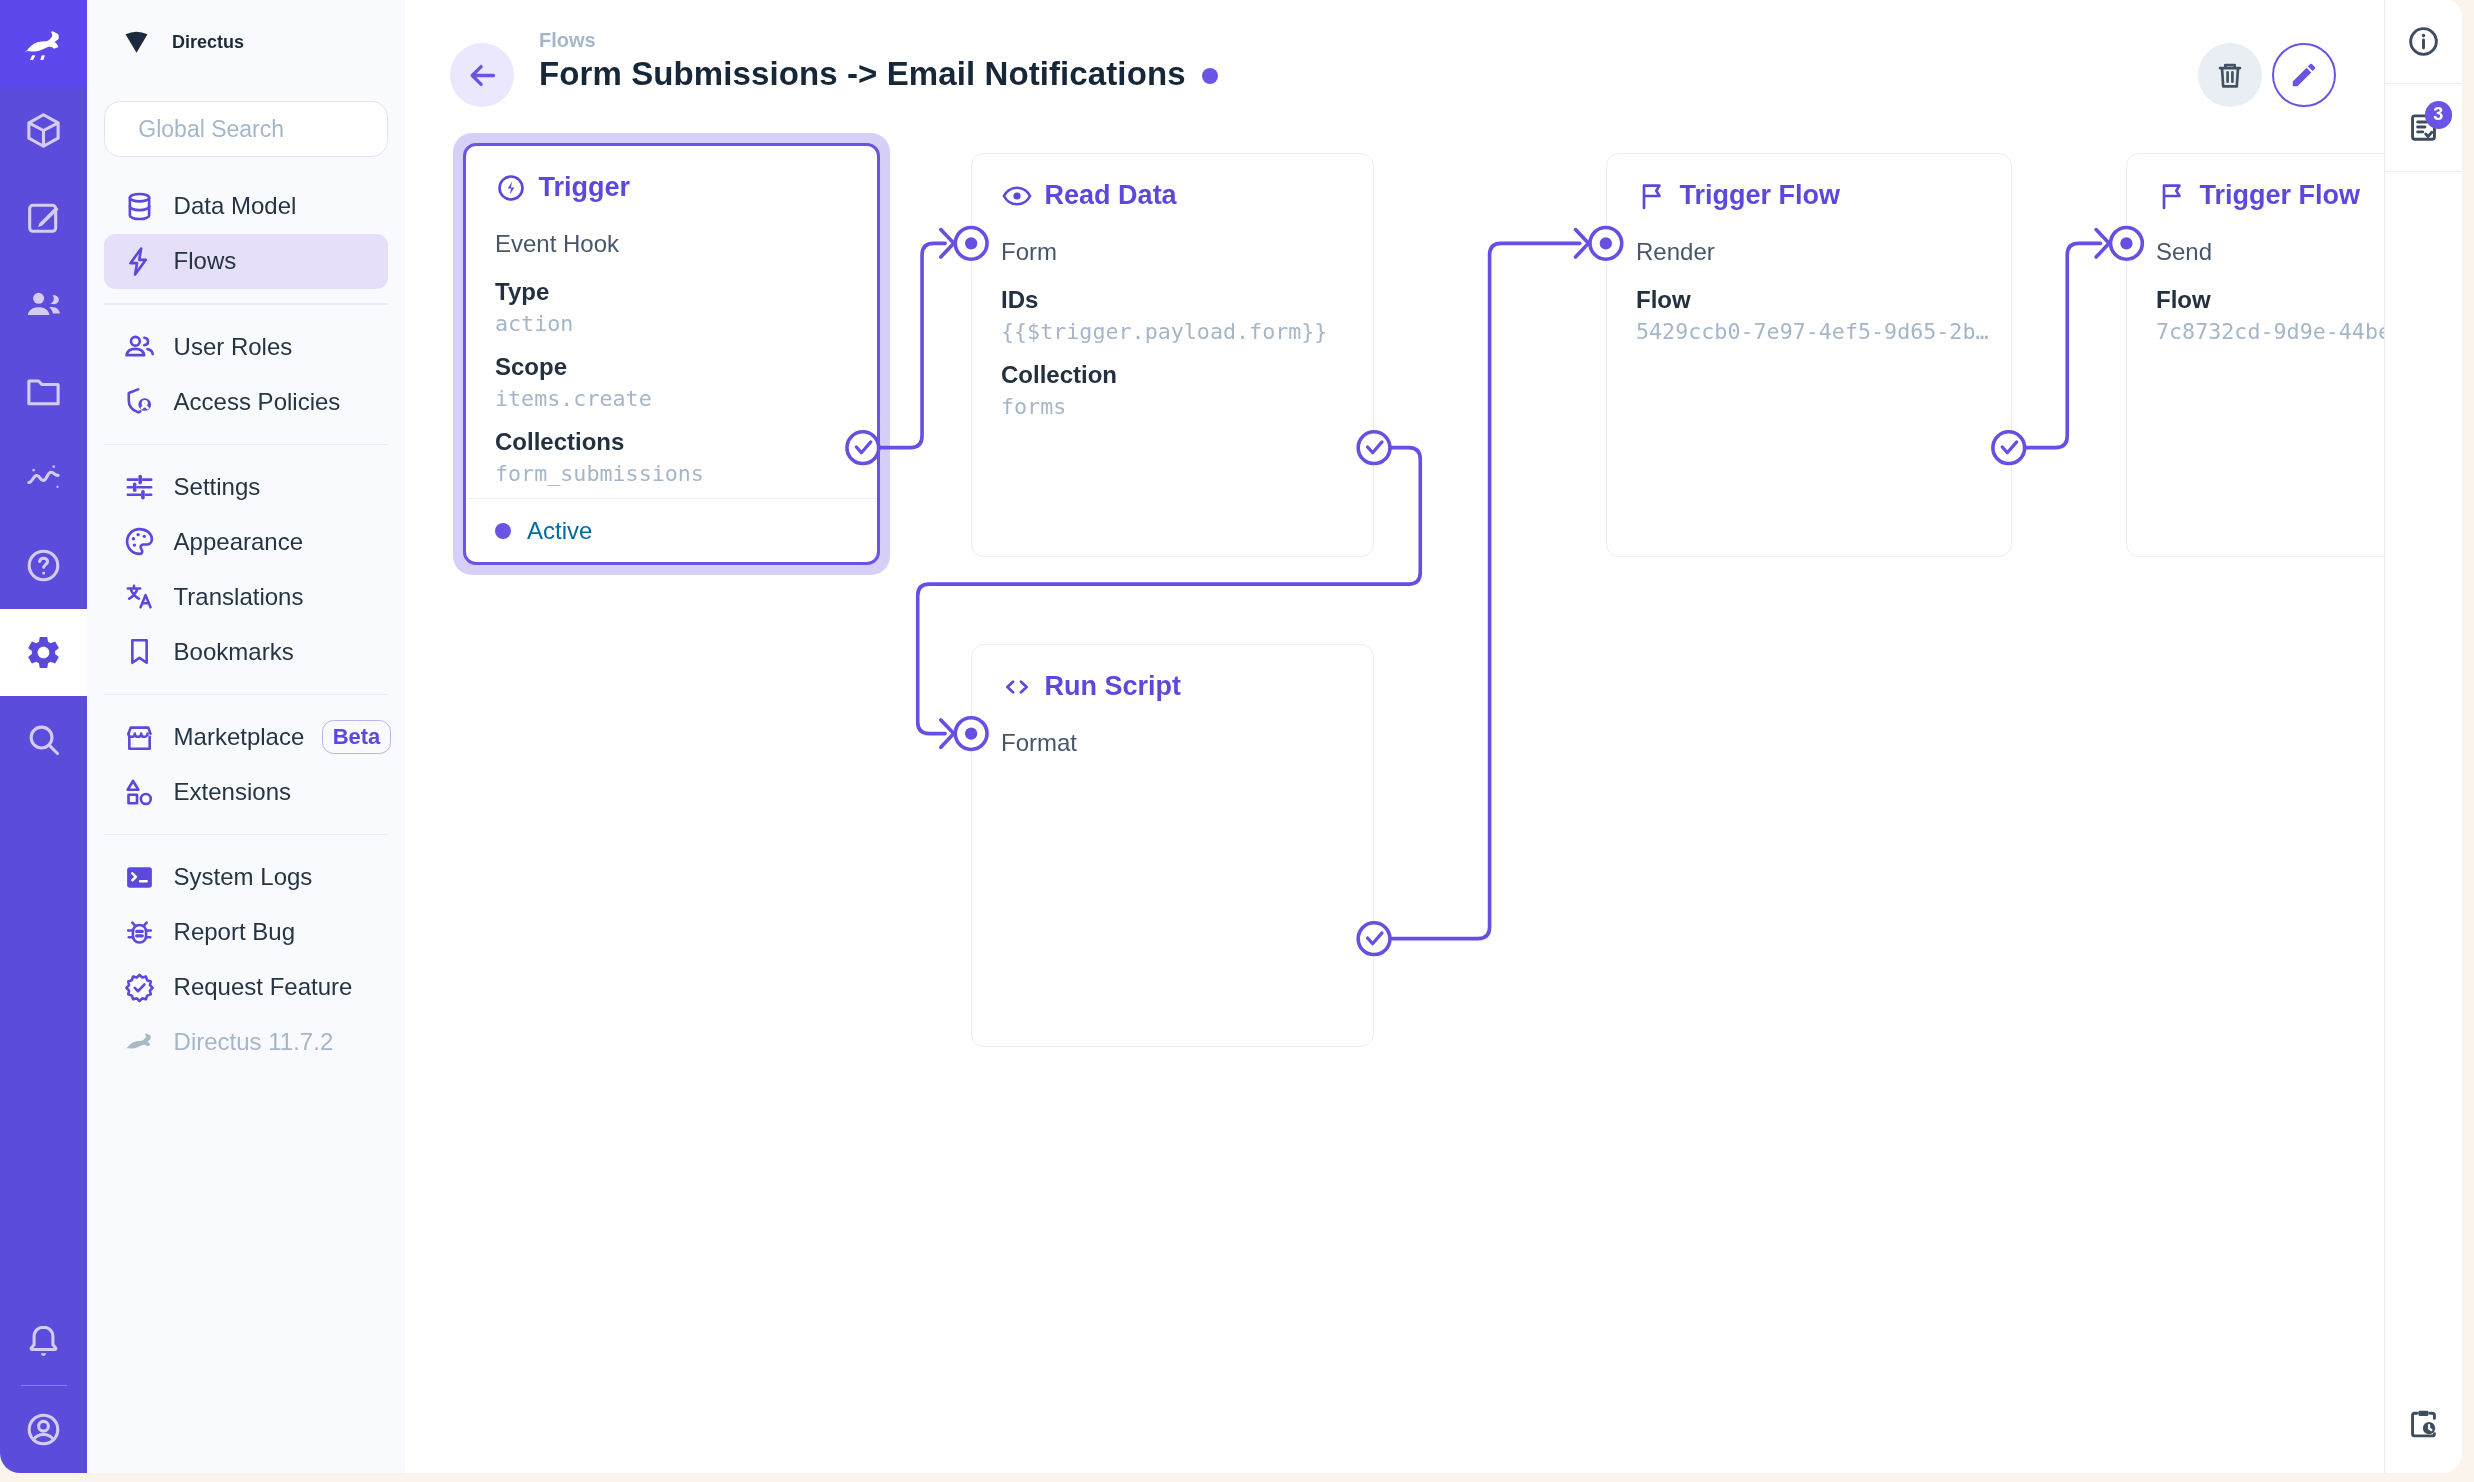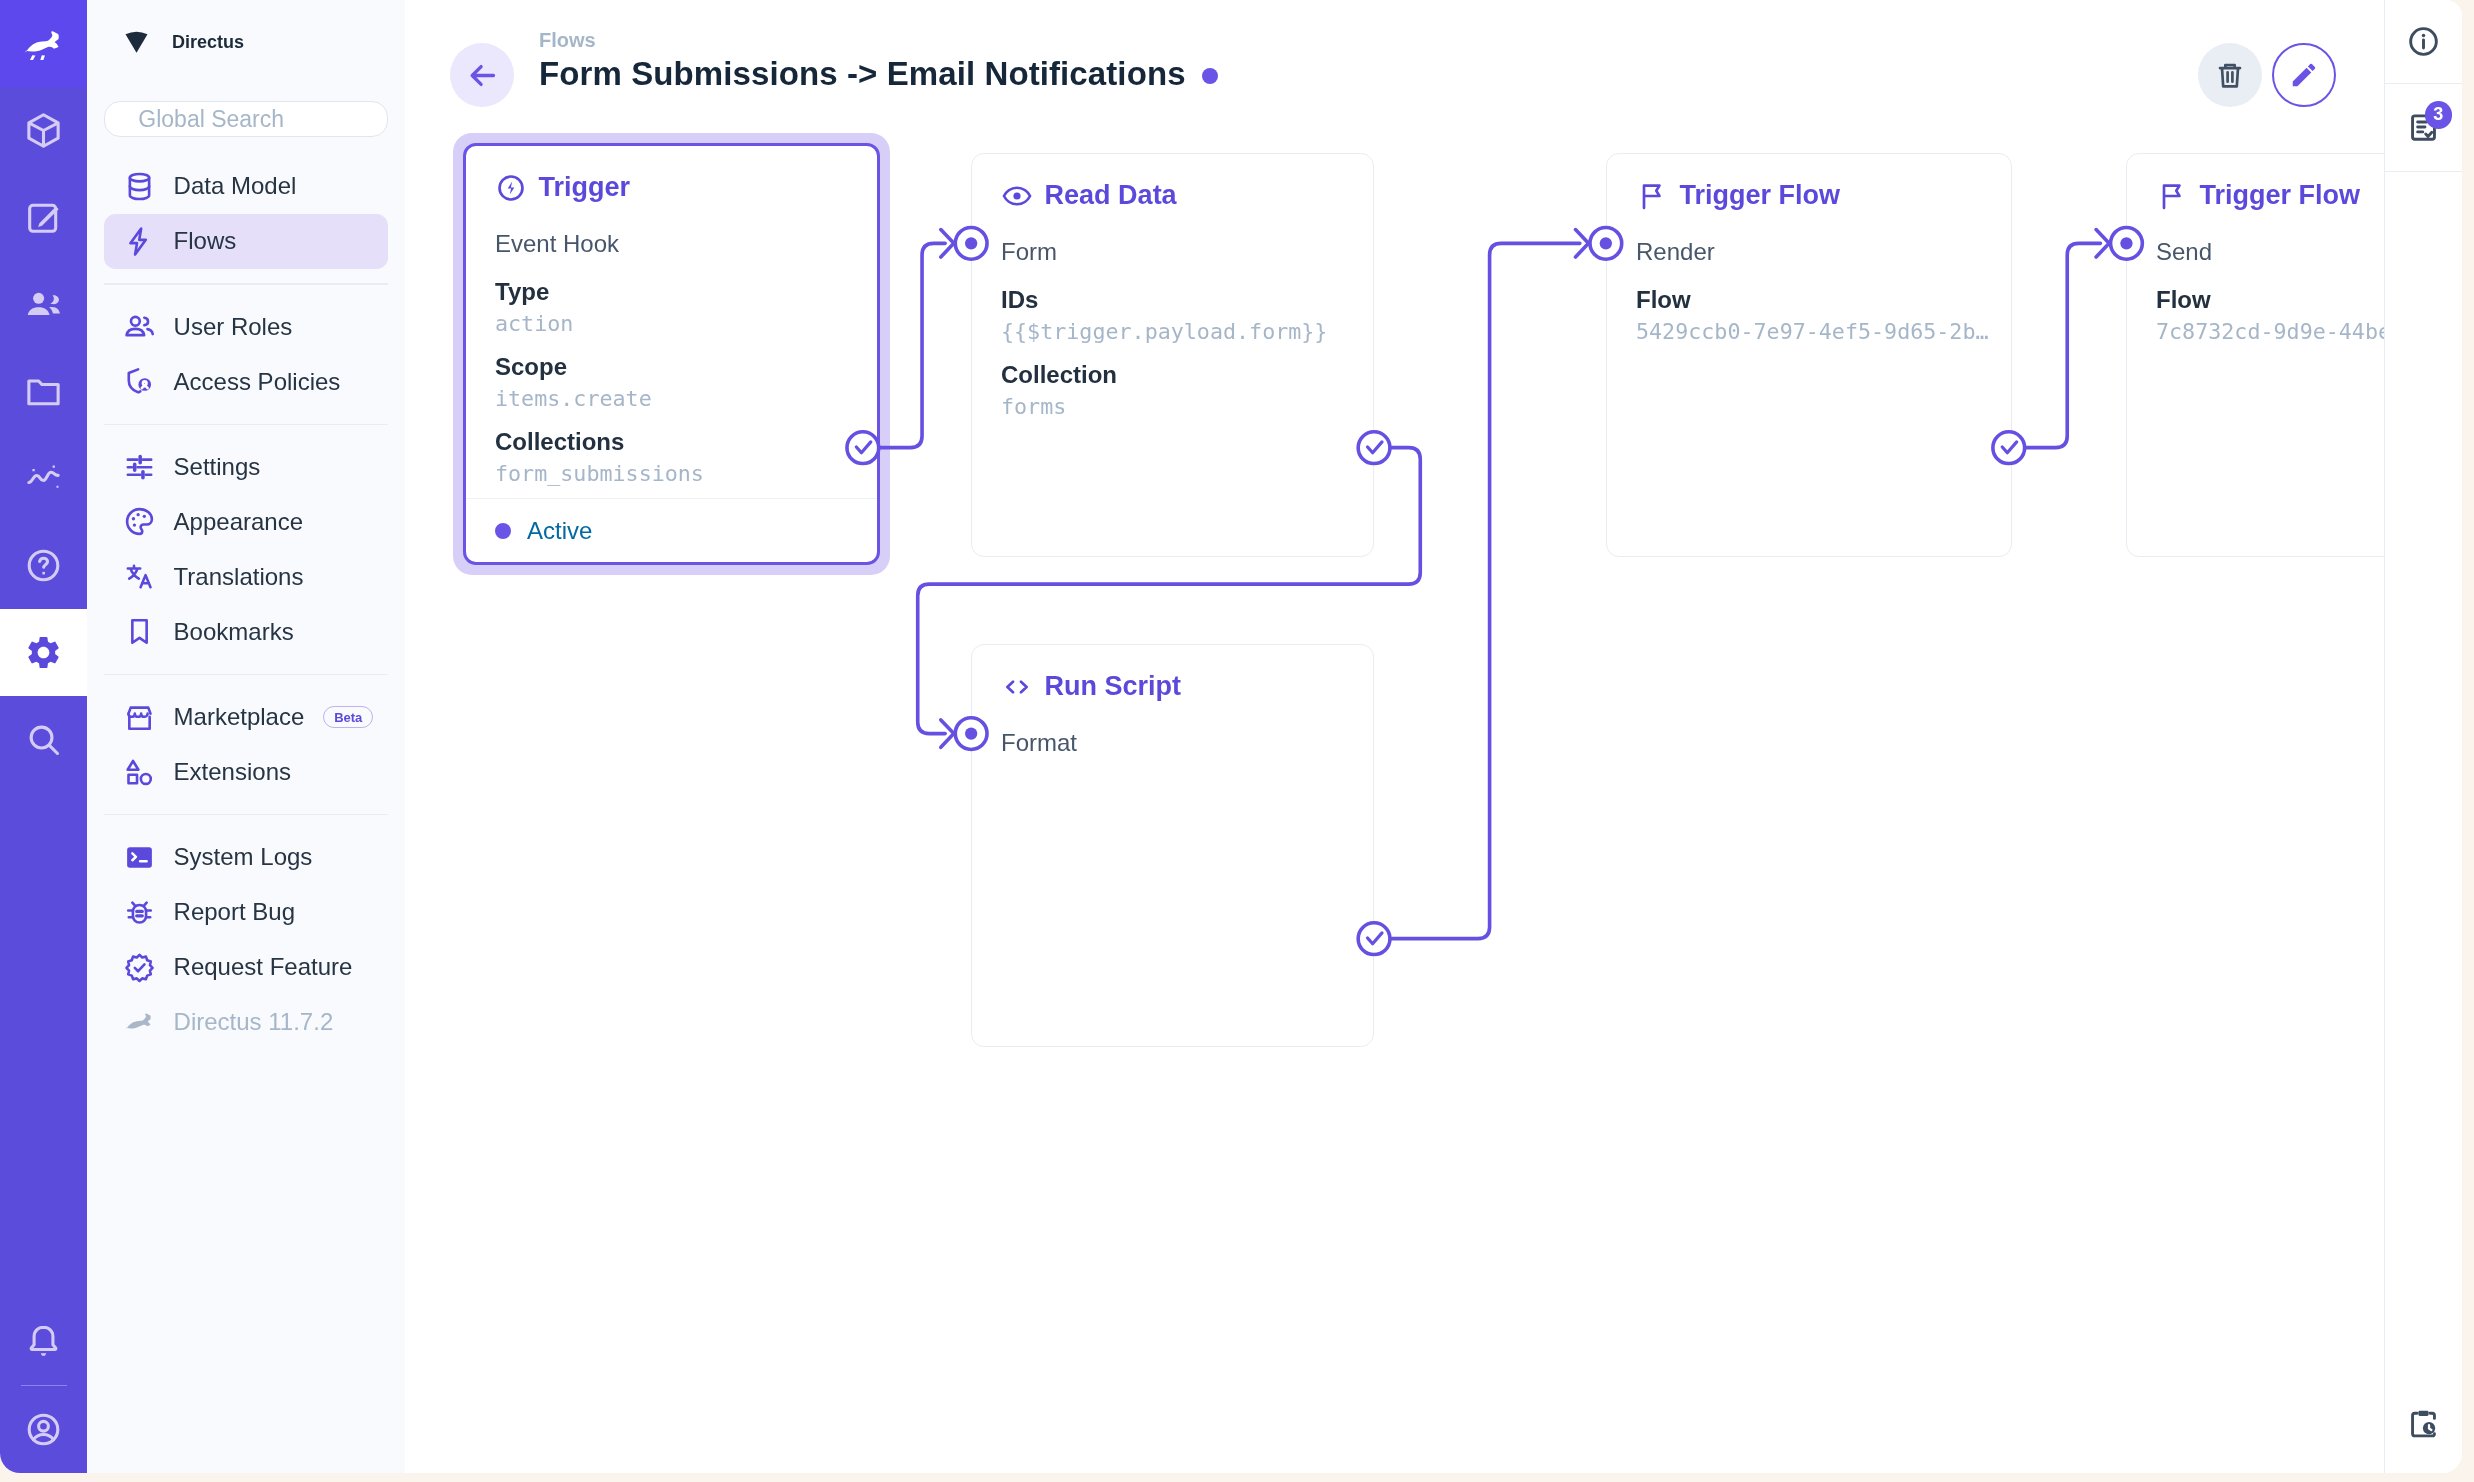--- a/index.html
+++ b/index.html
@@ -33,36 +33,36 @@
   .mcell svg .f{fill:var(--icon-lav);stroke:none;}
   .mcell.active svg .f{fill:var(--purple);}
   .logo-cell svg{width:45px;height:45px;}
   .mbar-bottom{position:absolute;bottom:0;left:0;display:flex;flex-direction:column;align-items:center;}
   .mbar-divider{width:46px;height:1.4px;background:rgba(255,255,255,.3);margin:0 0 0 0;}
   
   .nav{width:318px;background:var(--nav-bg);flex:none;padding:0 0 17.3px 0;font-size:24px;}
   .project-row{height:84px;display:flex;align-items:center;padding-left:33px;gap:19px;}
   .project-row svg{width:33px;height:33px;}
   .project-name{font-weight:600;font-size:18px;color:#1c2a3a;}
-  .searchbox{margin:17.3px 17.3px 21.7px 17.3px;height:36px;border:1.4px solid #dfe6ee;border-radius:16px;
+  .searchbox{margin:17.3px 17.3px 21.7px 17.3px;height:56px;border:1.4px solid #dfe6ee;border-radius:16px;
              background:#fff;display:flex;align-items:center;padding:0 14.4px 0 33px;}
   .searchbox input{border:none;outline:none;background:transparent;flex:1;font-size:23px;
                    font-family:"Liberation Sans",sans-serif;color:#3c4c5e;}
   .searchbox input::placeholder{color:var(--muted);}
   .kbd{border:1.4px solid #dfe6ee;border-radius:10px;color:var(--muted);font-size:19.5px;padding:3.6px 8.7px;white-space:nowrap;}
   .nav-item{height:55px;margin:0 17.3px;border-radius:11.6px;display:flex;align-items:center;gap:17.3px;
             padding:0 14.4px 0 19px;cursor:pointer;color:#263444;}
   .nav-item.selected{background:var(--sel-row);}
   .nav-item.muted{color:var(--muted);cursor:default;}
   .nav-item svg{width:33px;height:33px;stroke:var(--purple);fill:none;stroke-width:1.9;stroke-linecap:round;stroke-linejoin:round;flex:none;}
   .nav-item svg .f{fill:var(--purple);stroke:none;}
   .nav-item.muted svg{stroke:#a9b7c6;}
   .nav-item.muted svg .f{fill:#a9b7c6;}
   .nav-item .lbl{flex:1;white-space:nowrap;}
-  .beta{font-size:13px;color:var(--purple);border:1.4px solid #beb2f1;border-radius:11.6px;padding:2.9px 10px;font-weight:600;}
+  .beta{font-size:22px;color:var(--purple);border:1.4px solid #beb2f1;border-radius:11.6px;padding:2.9px 10px;font-weight:600;}
   .nav-divider{height:1.4px;background:#e9edf3;margin:14.4px 17.3px;}
   
   .canvas{flex:1;position:relative;background:#fff;overflow:hidden;}
   .back-btn{position:absolute;left:45px;top:43px;width:64px;height:64px;border-radius:50%;
             background:#ebe7fc;display:flex;align-items:center;justify-content:center;cursor:pointer;}
   .back-btn svg{width:33px;height:33px;stroke:var(--purple-bright);stroke-width:2.4;fill:none;stroke-linecap:round;stroke-linejoin:round;}
   .head-block{position:absolute;left:134px;top:29px;}
   .breadcrumb{font-size:20px;color:var(--muted);font-weight:600;margin-bottom:2.9px;}
   .title-row{display:flex;align-items:center;gap:16px;}
   .page-title{font-size:33px;font-weight:700;color:#17273a;letter-spacing:0.1px;}

